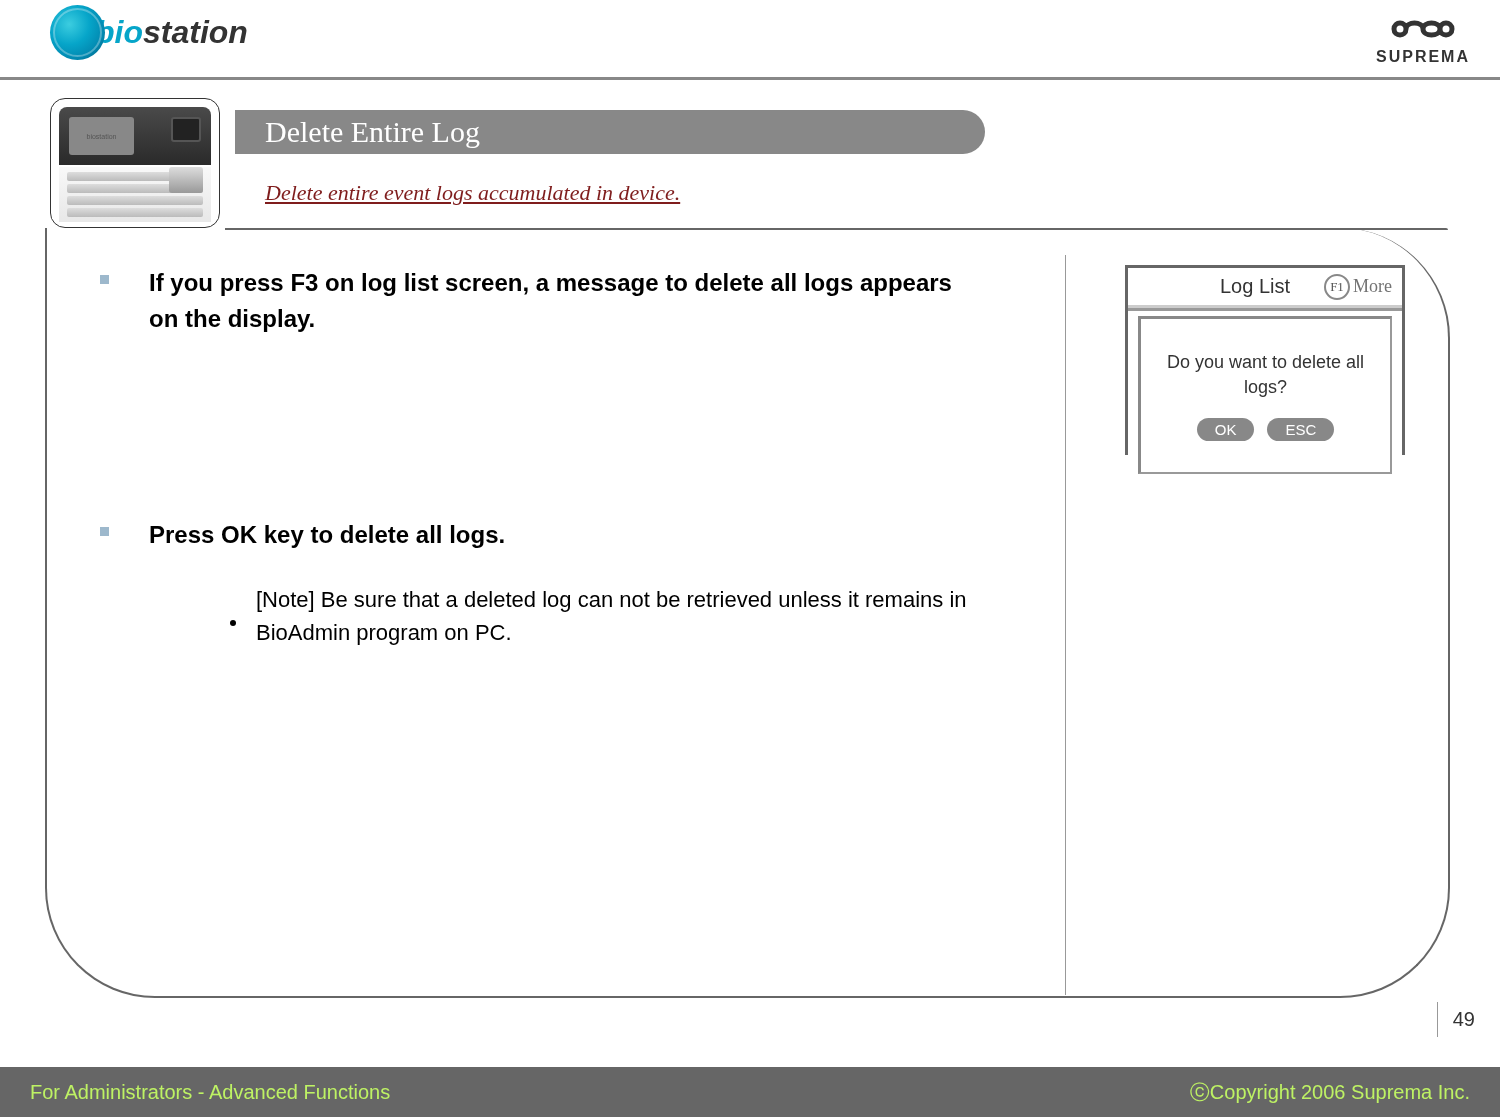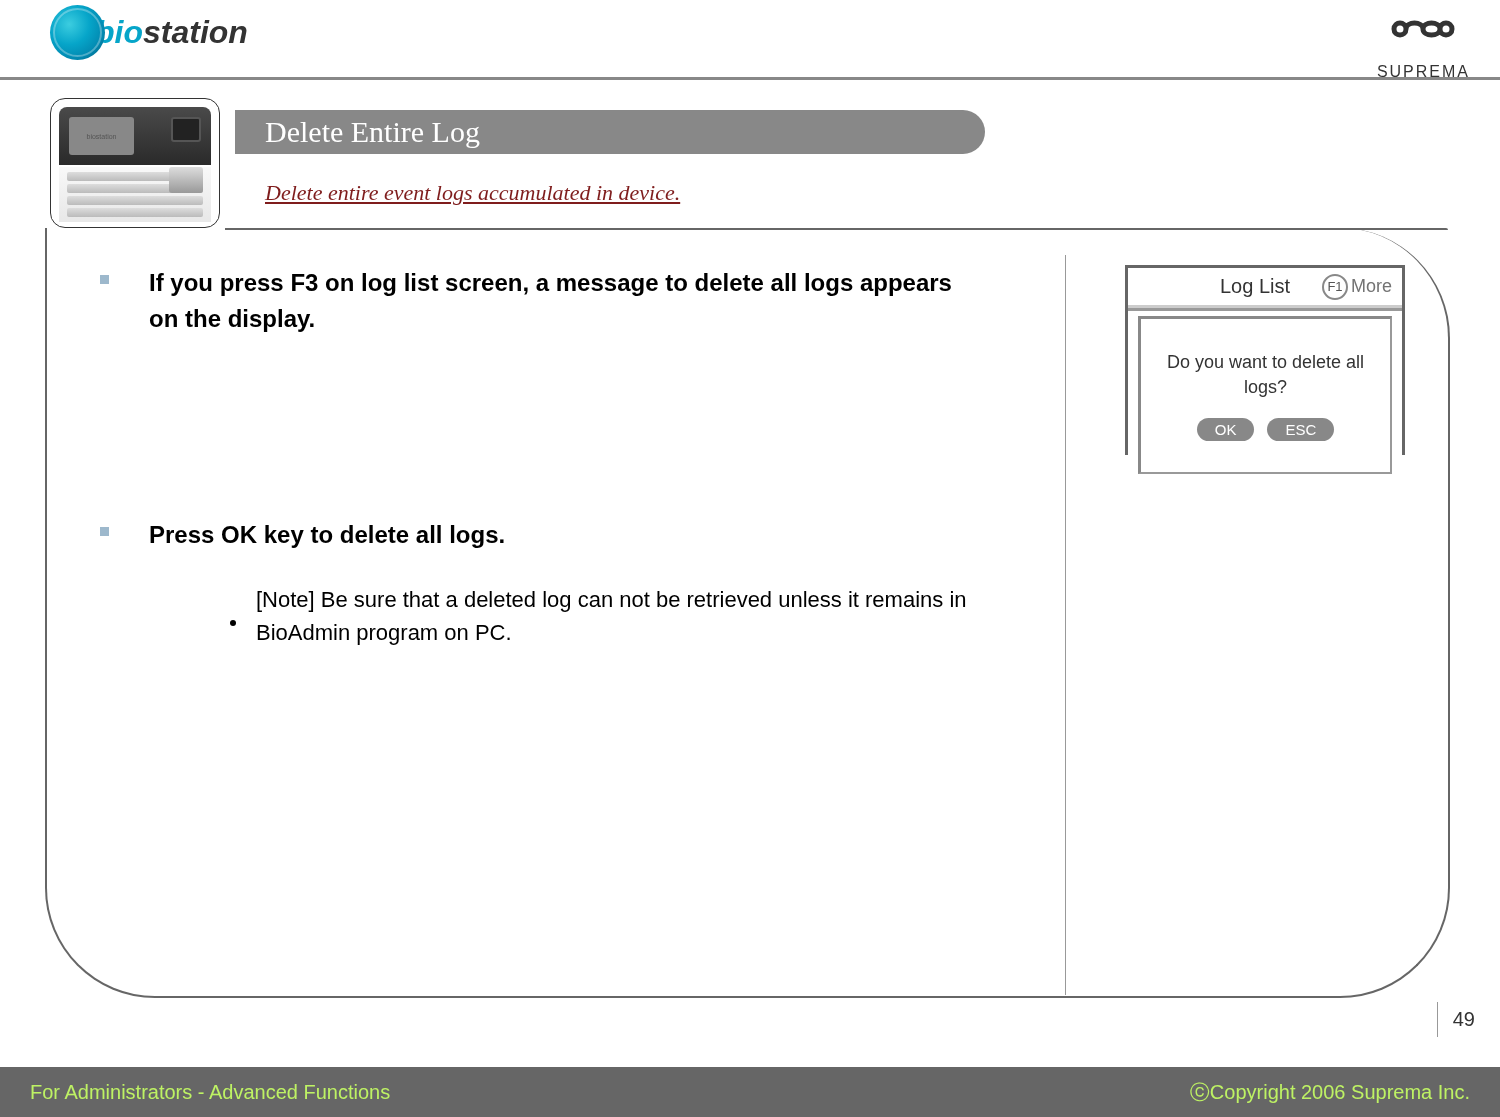--- a/index.html
+++ b/index.html
@@ -55,24 +55,24 @@
     }
     .suprema-symbol {
       width: 70px;
       height: 28px;
       position: relative;
       margin: 0 auto;
     }
     .suprema-symbol svg { display: block; }
     .suprema-text {
       font-size: 16px;
-      font-weight: normal;
+      font-weight: bold;
       color: #333;
       letter-spacing: 2px;
-      margin-top: 20px;
+      margin-top: 5px;
     }
     .content-area {
       position: relative;
       padding: 20px 40px;
     }
     .device-image {
       position: absolute;
       left: 50px;
       top: 18px;
       width: 170px;
@@ -256,20 +256,21 @@
       left: 50%;
       transform: translateX(-50%);
       font-size: 20px;
       color: #333;
       margin-left: -10px;
     }
     .f1-pill {
       display: flex;
       align-items: center;
       gap: 3px;
+      font-family: Liberation Serif, serif;
     }
     .f1-circle {
       width: 26px;
       height: 26px;
       border: 2px solid #888;
       border-radius: 50%;
       display: flex;
       align-items: center;
       justify-content: center;
       font-size: 13px;

